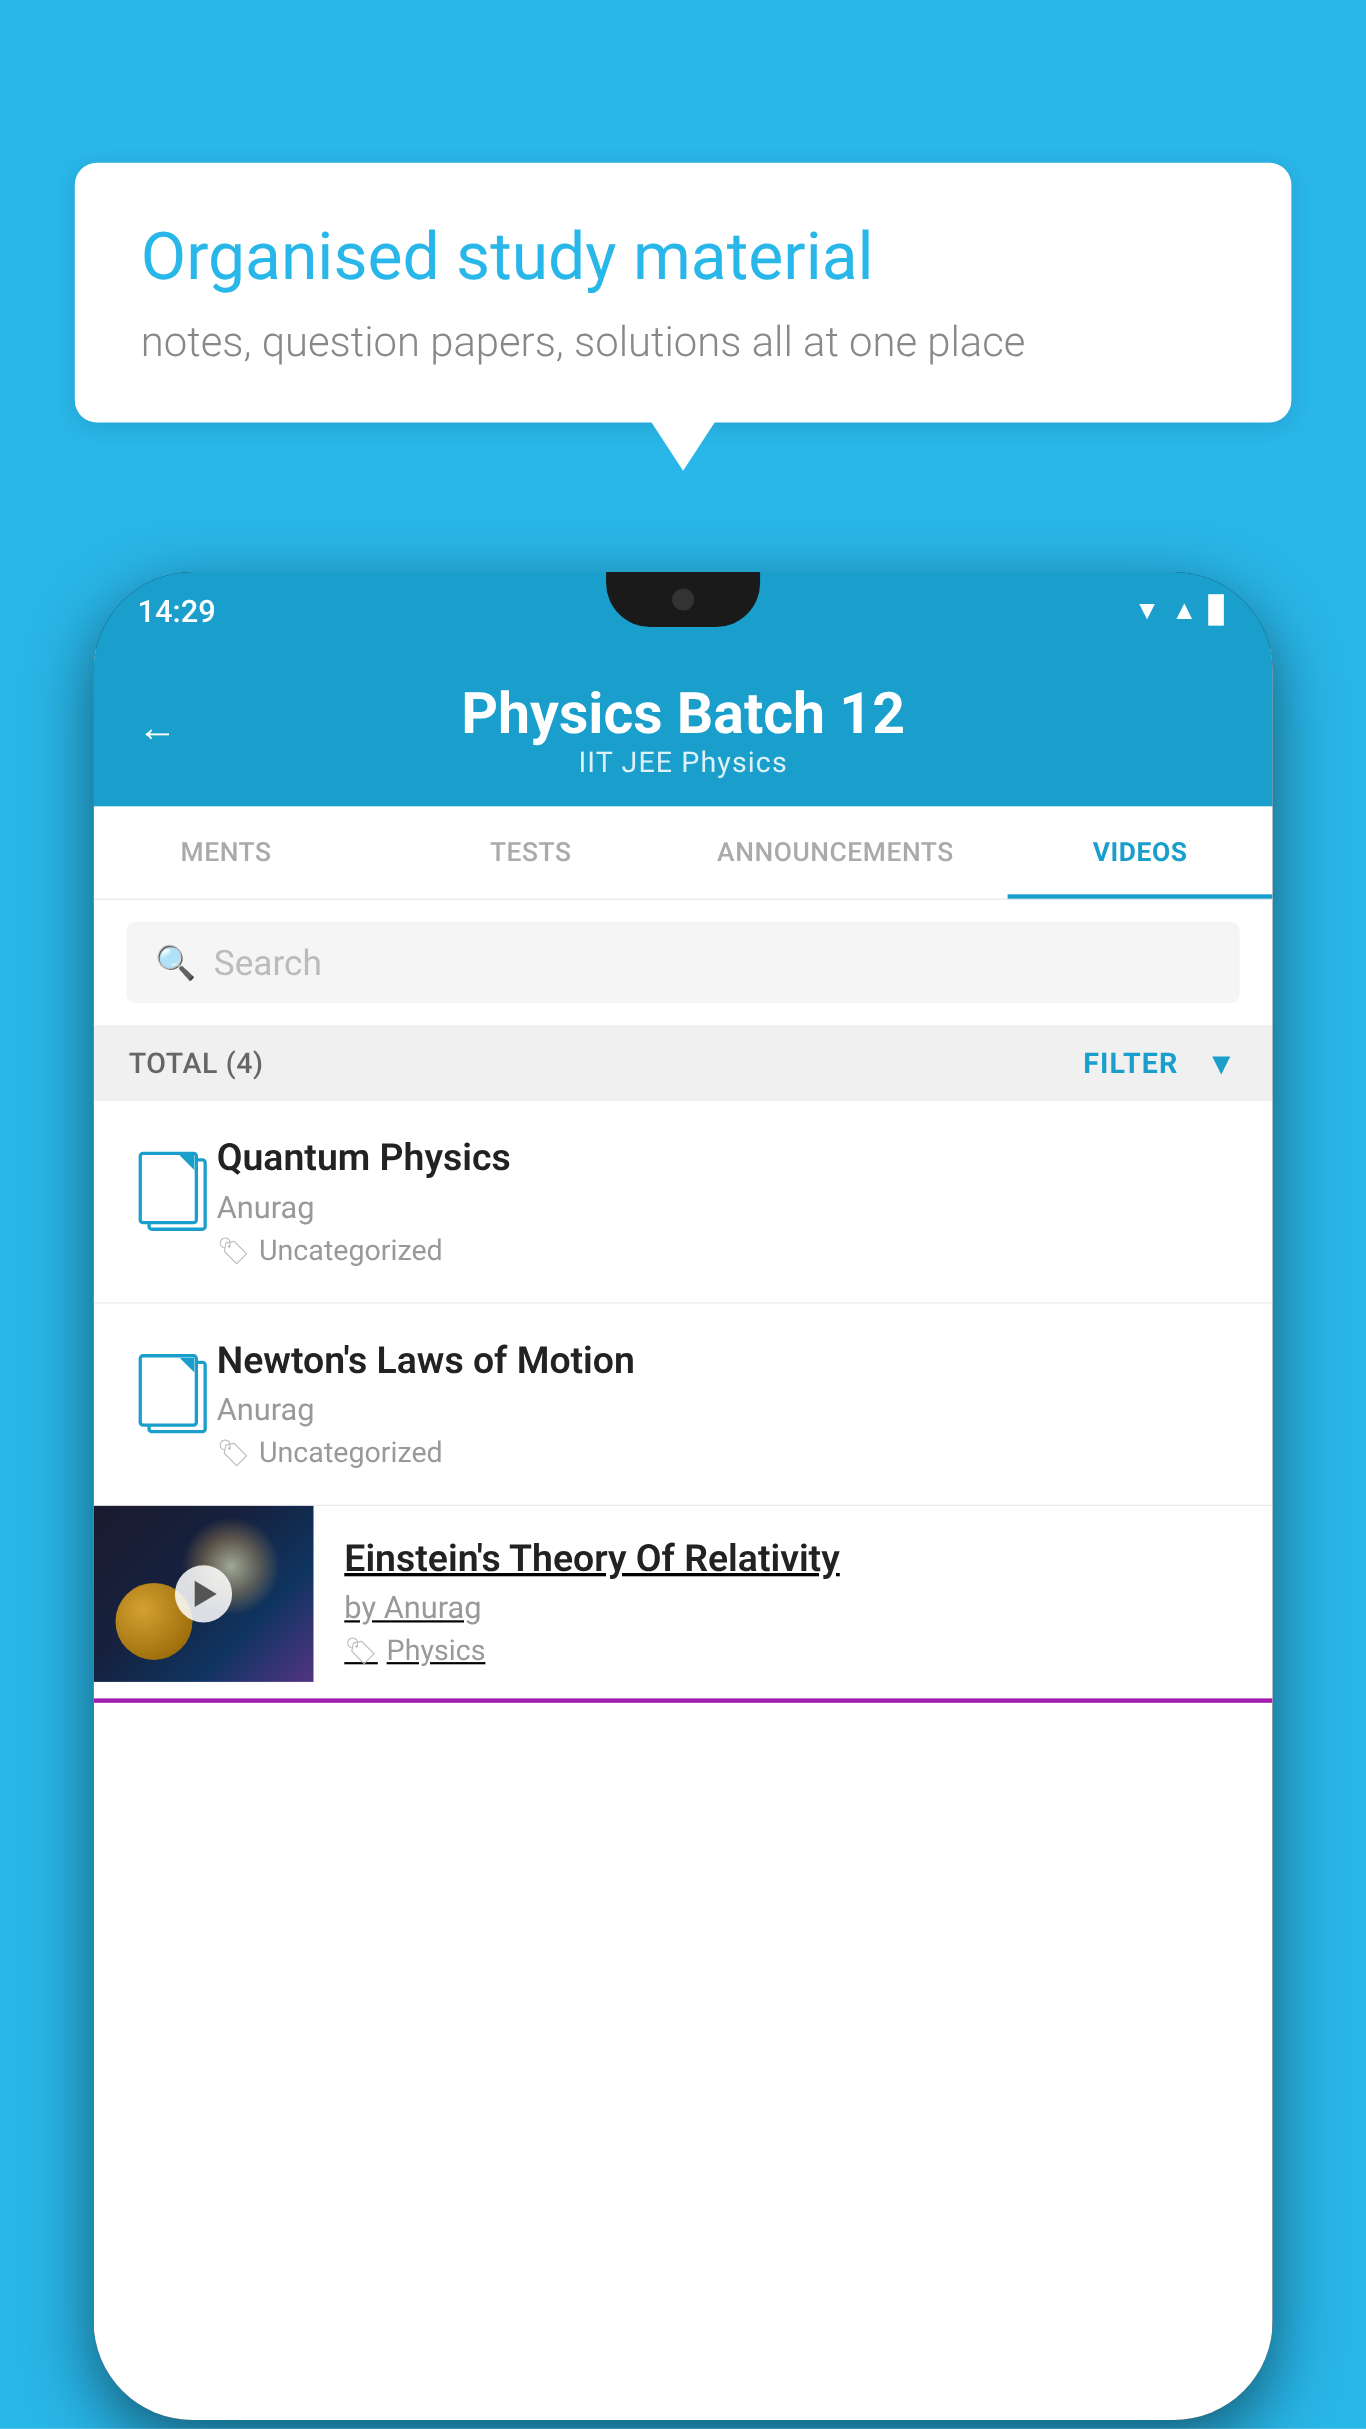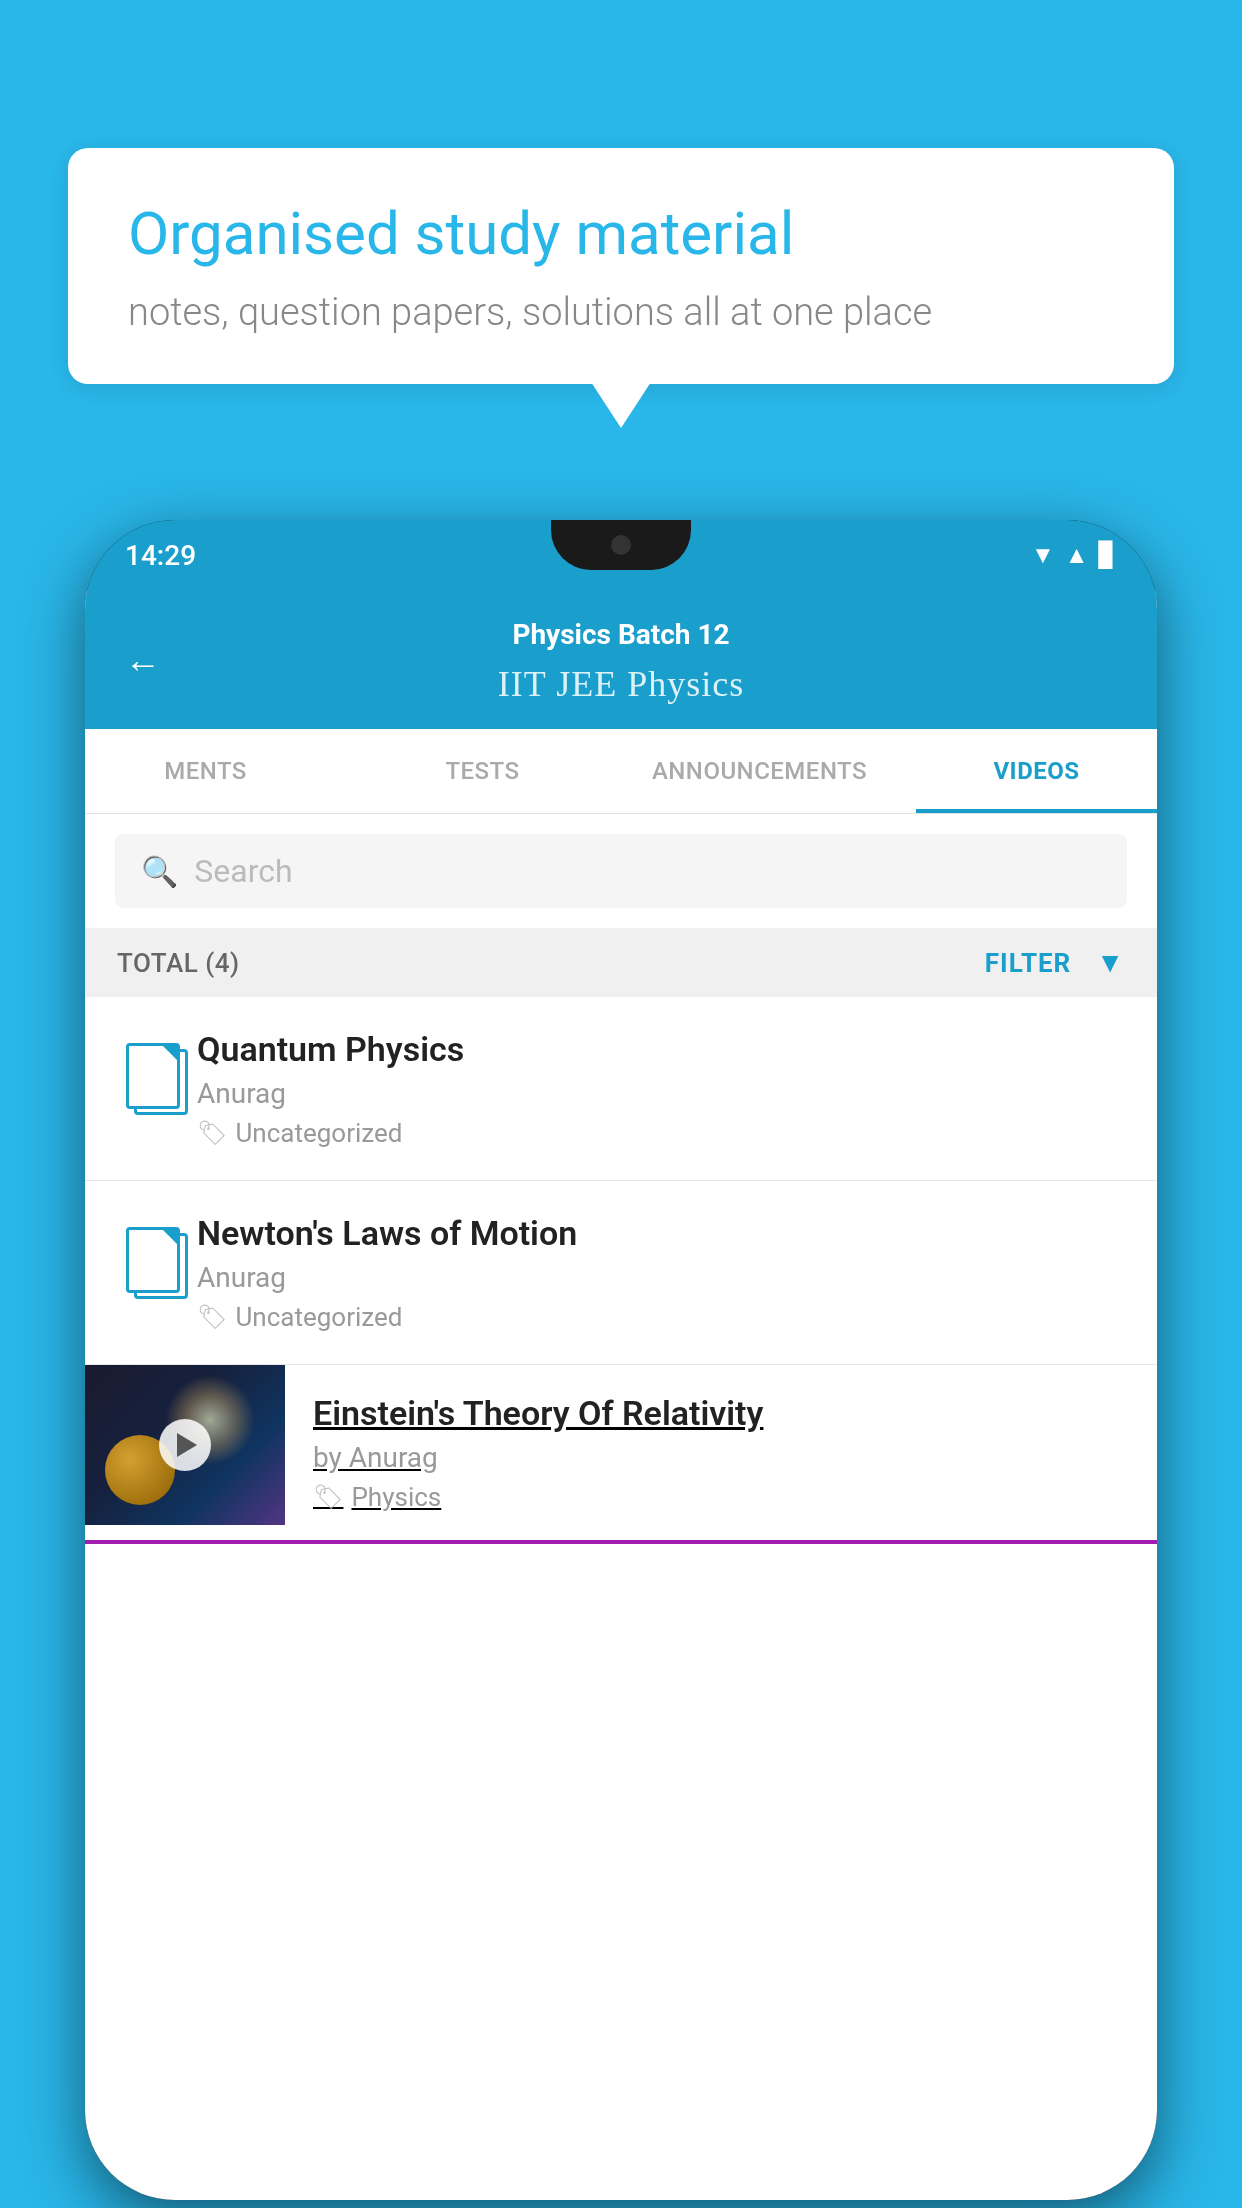--- a/index.html
+++ b/index.html
@@ -134,32 +134,31 @@
       position: absolute;
       left: 40px;
       top: 50%;
       transform: translateY(-50%);
       color: white;
       font-size: 36px;
     }
 
     .header-title {
       color: white;
-      font-size: 28px;
+      font-size: 52px;
       font-weight: 700;
       text-align: center;
     }
 
     .header-subtitle {
       color: rgba(255,255,255,0.85);
-      font-size: 36px;
+      font-size: 26px;
       text-align: center;
-      margin-top: 12px;
+      margin-top: 0;
       letter-spacing: 1px;
-      font-family: Liberation Serif, serif;
     }
 
     
     .tabs-bar {
       background: white;
       display: flex;
       border-bottom: 1px solid #e0e0e0;
       gap: 36px;
     }
 

